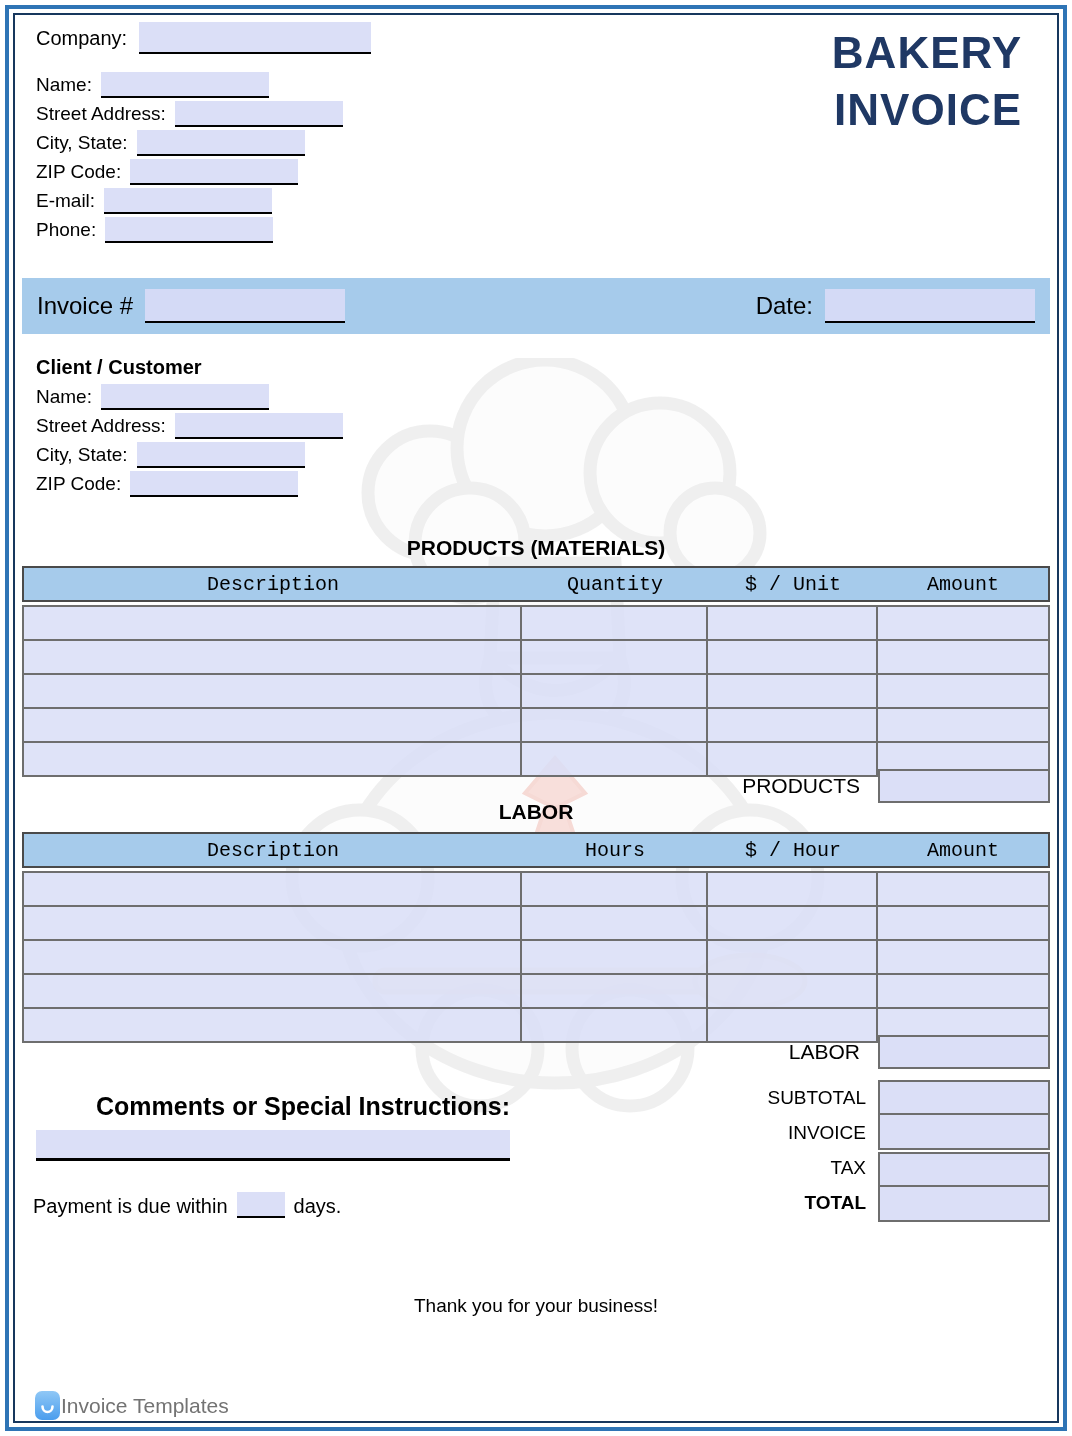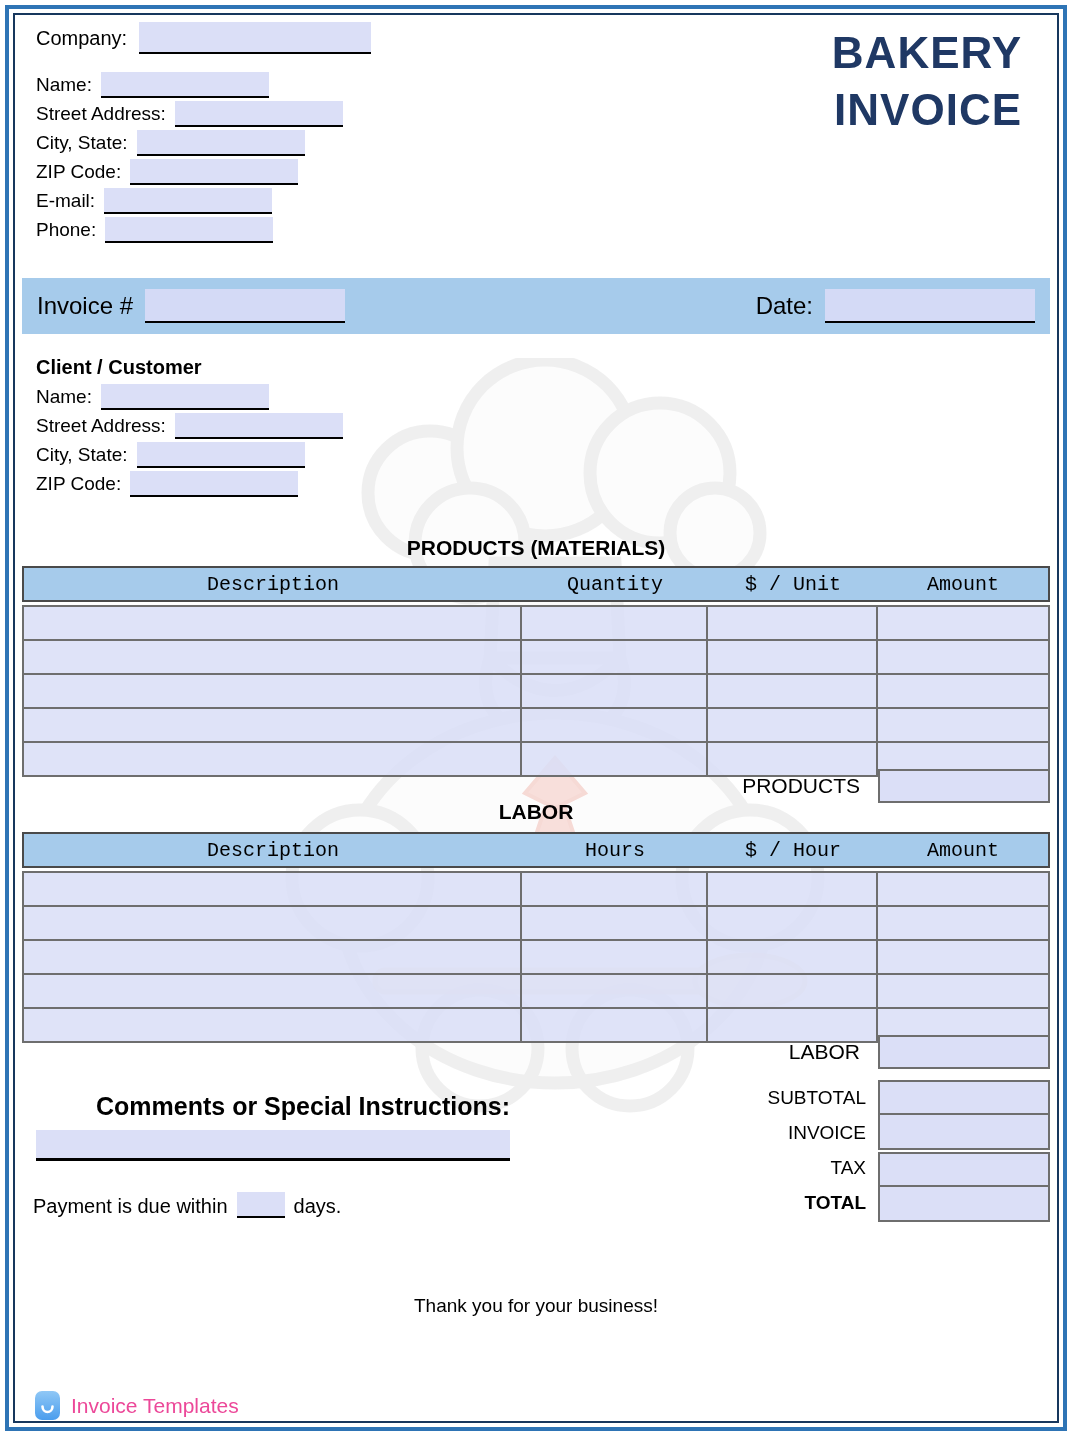--- a/index.html
+++ b/index.html
@@ -85,21 +85,21 @@
 
   
   #payment-line{left:25px;top:1192px;font-size:20px;display:flex;align-items:flex-end;margin-left:8px;}
   #payment-days-field{width:48px;height:24px;margin:0 9px;}
 
   
   #thank-you{left:0;top:1295px;width:1072px;text-align:center;font-size:19px;}
 
   
   #footer-brand{left:34px;top:1390px;display:flex;align-items:center;cursor:pointer;}
-  #footer-brand-text{font-size:21px;color:#ec4899;margin-left:10px;}
+  #footer-brand-text{font-size:21px;color:#737373;}
 </style>
 </head>
 <body>
 
 <svg id="watermark" width="620" height="780" viewBox="0 0 620 780">
   <g stroke="#e3e3e3" stroke-width="13" fill="#fbfbfb">
 
     <circle cx="185" cy="135" r="62"></circle>
     <circle cx="300" cy="90" r="88"></circle>
     <circle cx="415" cy="115" r="70"></circle>

